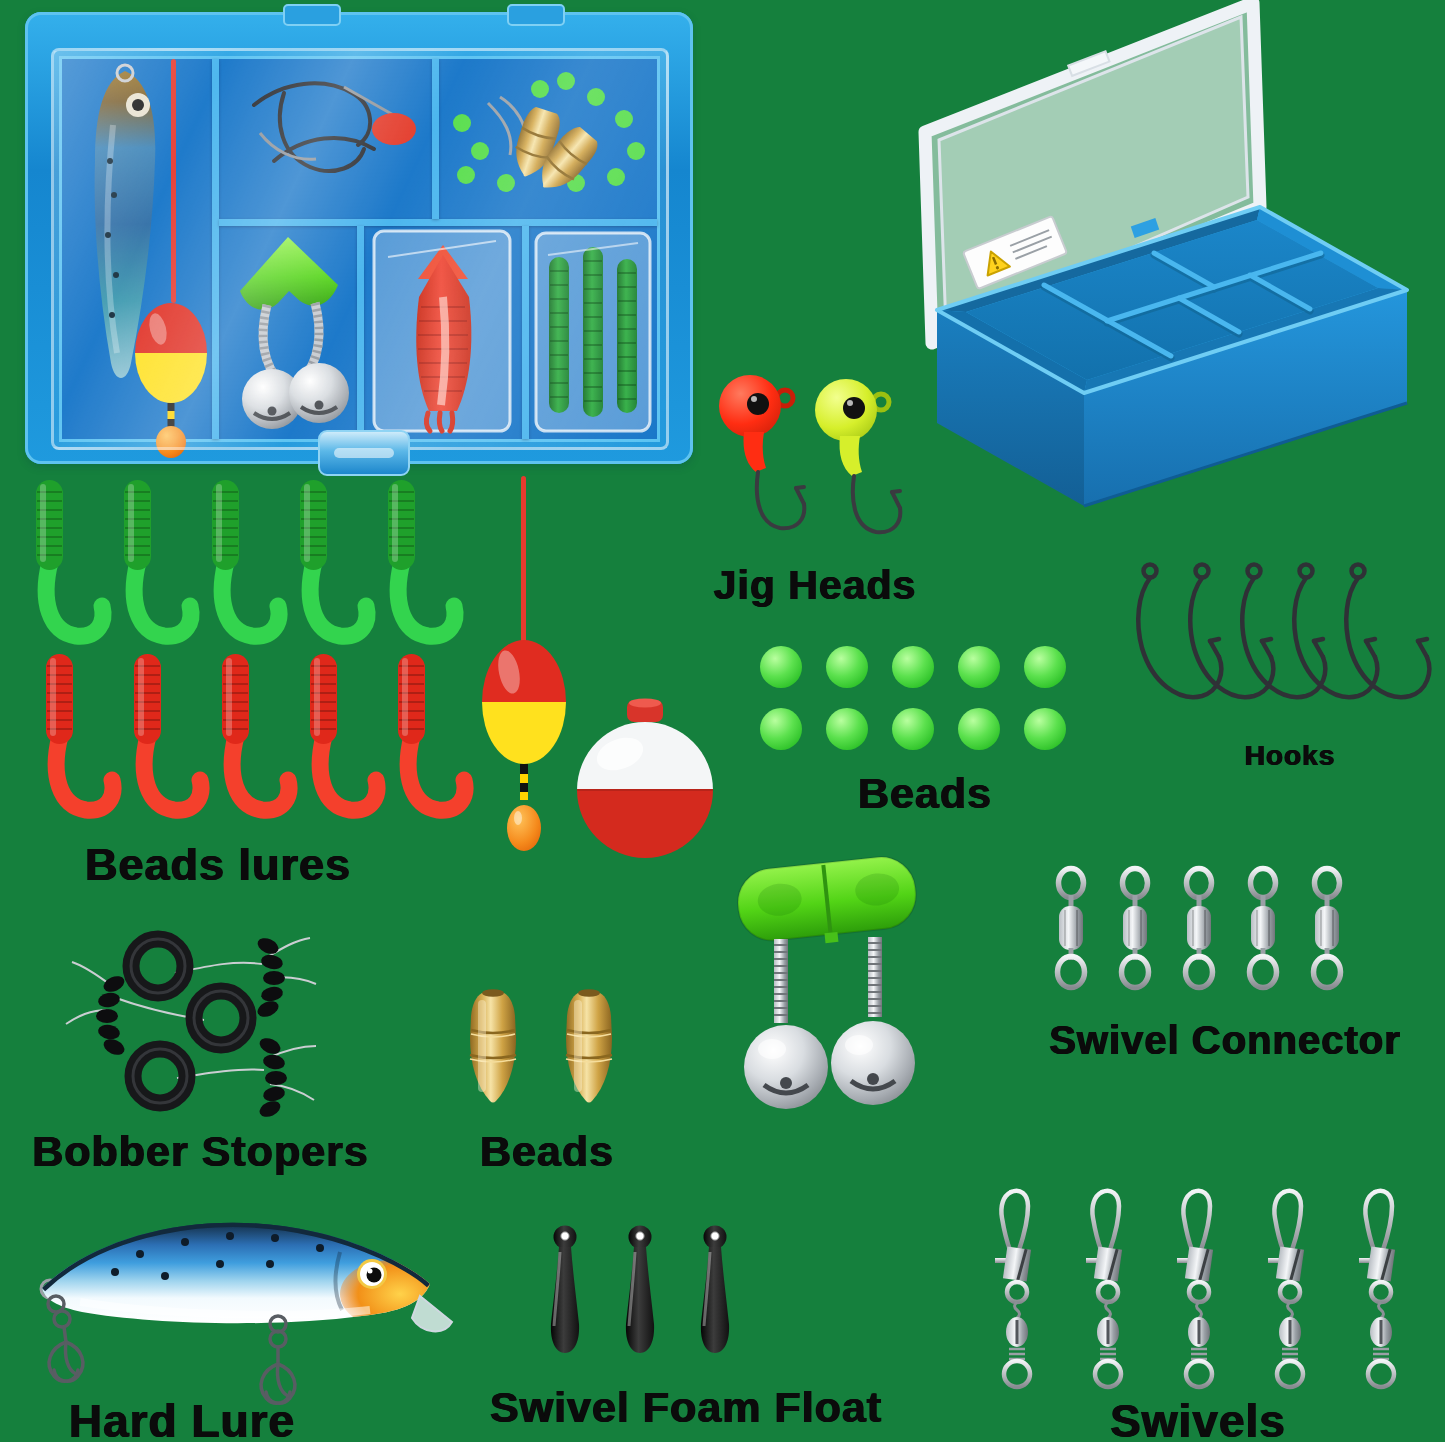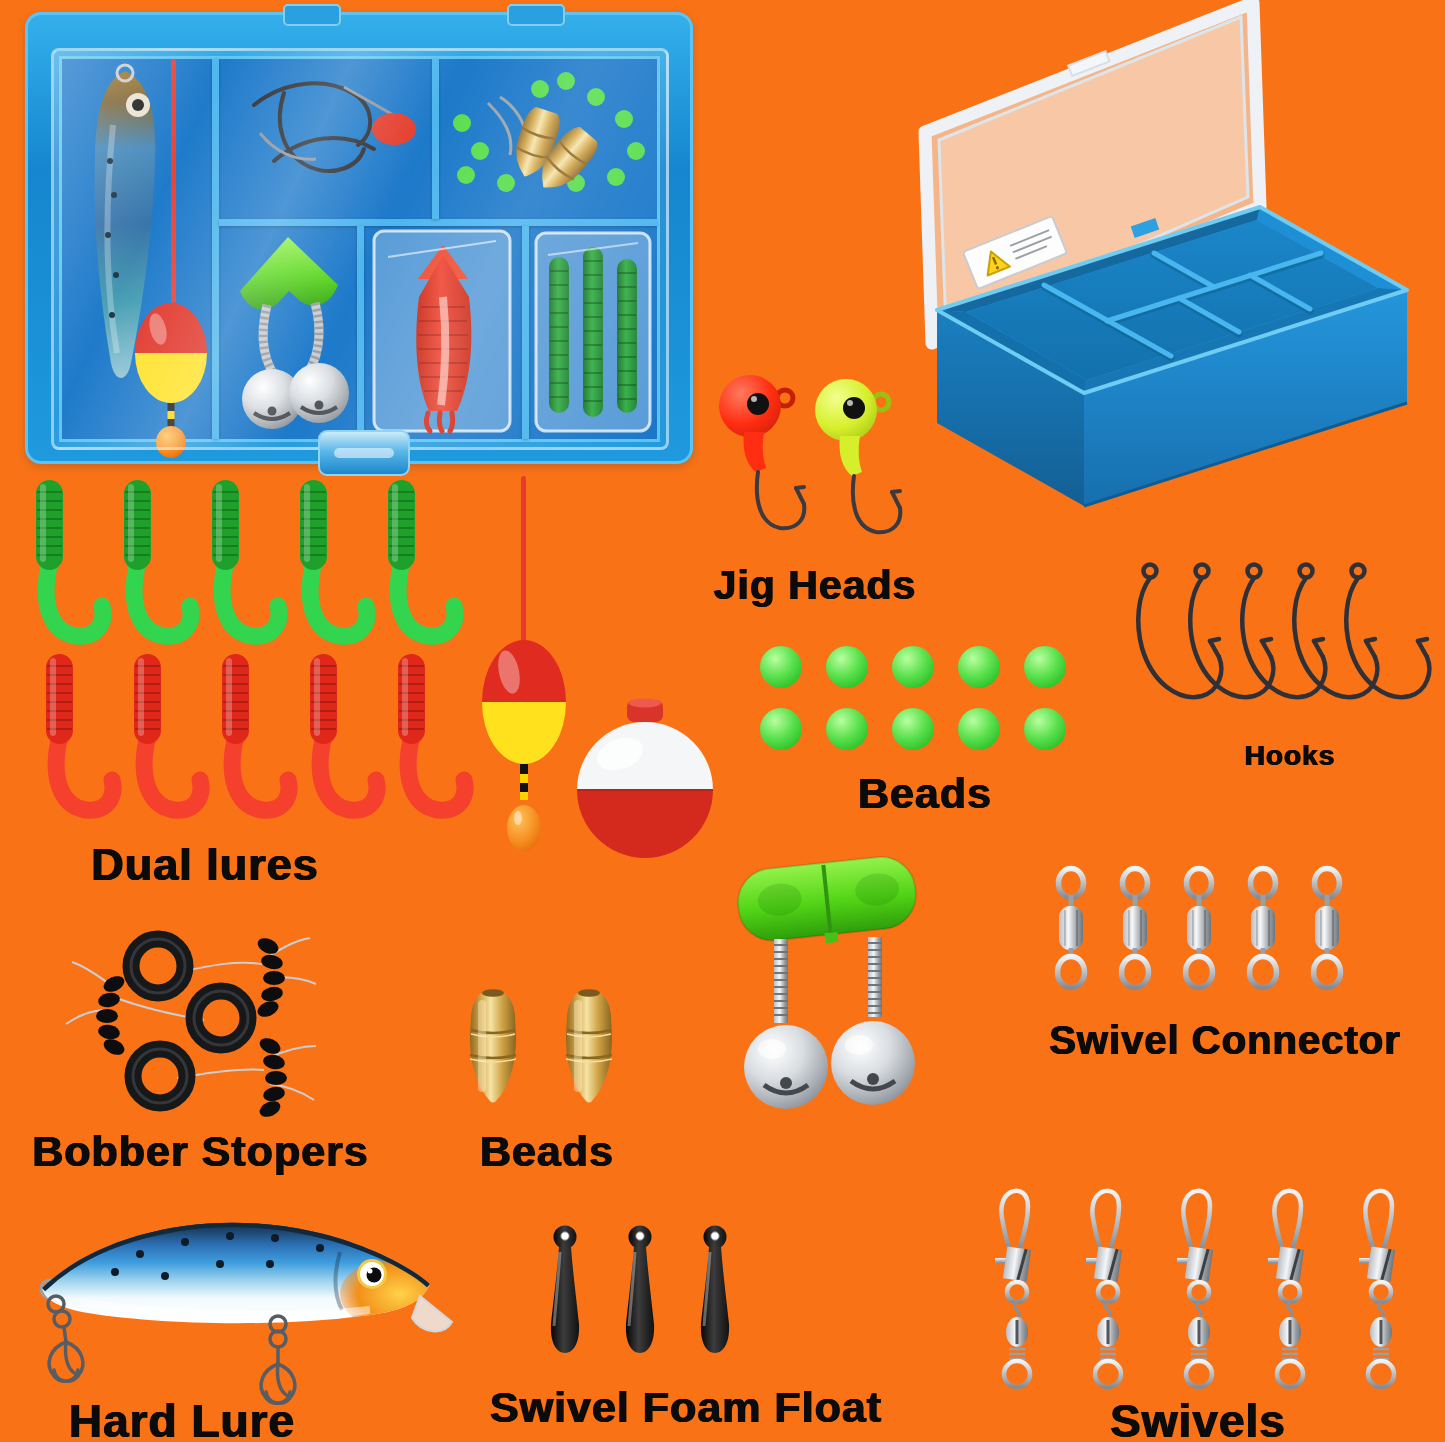--- a/index.html
+++ b/index.html
@@ -1,16 +1,16 @@
 <!DOCTYPE html>
 <html><head>
 <meta charset="utf-8">
 <style>
   html,body{margin:0;padding:0;background:#fff;}
-  #stage{position:relative;width:1445px;height:1442px;background:#f97316;overflow:hidden;
+  #stage{position:relative;width:1445px;height:1442px;background:#15803d;overflow:hidden;
          font-family:"Liberation Sans",sans-serif;}
   .lbl{position:absolute;font-weight:700;color:#0b0b0b;text-align:center;letter-spacing:1px;
        line-height:1;text-shadow:0.7px 0 0 #0b0b0b,-0.7px 0 0 #0b0b0b;white-space:nowrap;}
   svg{display:block}
   svg.item{overflow:visible;flex:0 0 auto;}
   .row{position:absolute;display:flex;align-items:flex-start;}
   .defs-holder{position:absolute;width:0;height:0;}
   
   .filled-box{position:absolute;left:25px;top:12px;width:668px;height:452px;border-radius:16px;
       background:linear-gradient(180deg,#34b0ec 0%,#1586cf 35%,#1f9ade 100%);
@@ -788,21 +788,21 @@
       <circle cx="27" cy="106" r="10" fill="none" stroke="url(#gMetal)" stroke-width="4.5"></circle>
       <path d="M27,116 q-5,4 0,8 q5,4 0,8" stroke="#8b9096" stroke-width="3" fill="none"></path>
       <ellipse cx="27" cy="146" rx="11" ry="15" fill="url(#gMetalV)"></ellipse>
       <line x1="27" y1="134" x2="27" y2="158" stroke="#53575c" stroke-width="3"></line>
       <path d="M19,163 h16 M19,168 h16 M19,173 h16" stroke="#9aa0a6" stroke-width="2.5"></path>
       <circle cx="27" cy="188" r="13" fill="none" stroke="url(#gMetal)" stroke-width="4.5"></circle>
     </svg>
     </div>
 
   <div class="lbl" style="left:700px;top:565px;width:230px;font-size:41px;">Jig Heads</div>
-  <div class="lbl" style="left:85px;top:842px;width:240px;font-size:45px;">Dual lures</div>
+  <div class="lbl" style="left:85px;top:842px;width:240px;font-size:45px;">Beads lures</div>
   <div class="lbl" style="left:825px;top:772px;width:200px;font-size:43px;">Beads</div>
   <div class="lbl" style="left:1190px;top:742px;width:200px;font-size:28px;">Hooks</div>
   <div class="lbl" style="left:1035px;top:1020px;width:380px;font-size:40px;">Swivel Connector</div>
   <div class="lbl" style="left:28px;top:1130px;width:345px;font-size:43px;">Bobber Stopers</div>
   <div class="lbl" style="left:462px;top:1130px;width:170px;font-size:43px;">Beads</div>
   <div class="lbl" style="left:62px;top:1398px;width:240px;font-size:46px;">Hard Lure</div>
   <div class="lbl" style="left:490px;top:1386px;width:380px;font-size:43px;">Swivel Foam Float</div>
   <div class="lbl" style="left:1078px;top:1398px;width:240px;font-size:46px;">Swivels</div>
 </div>
 

